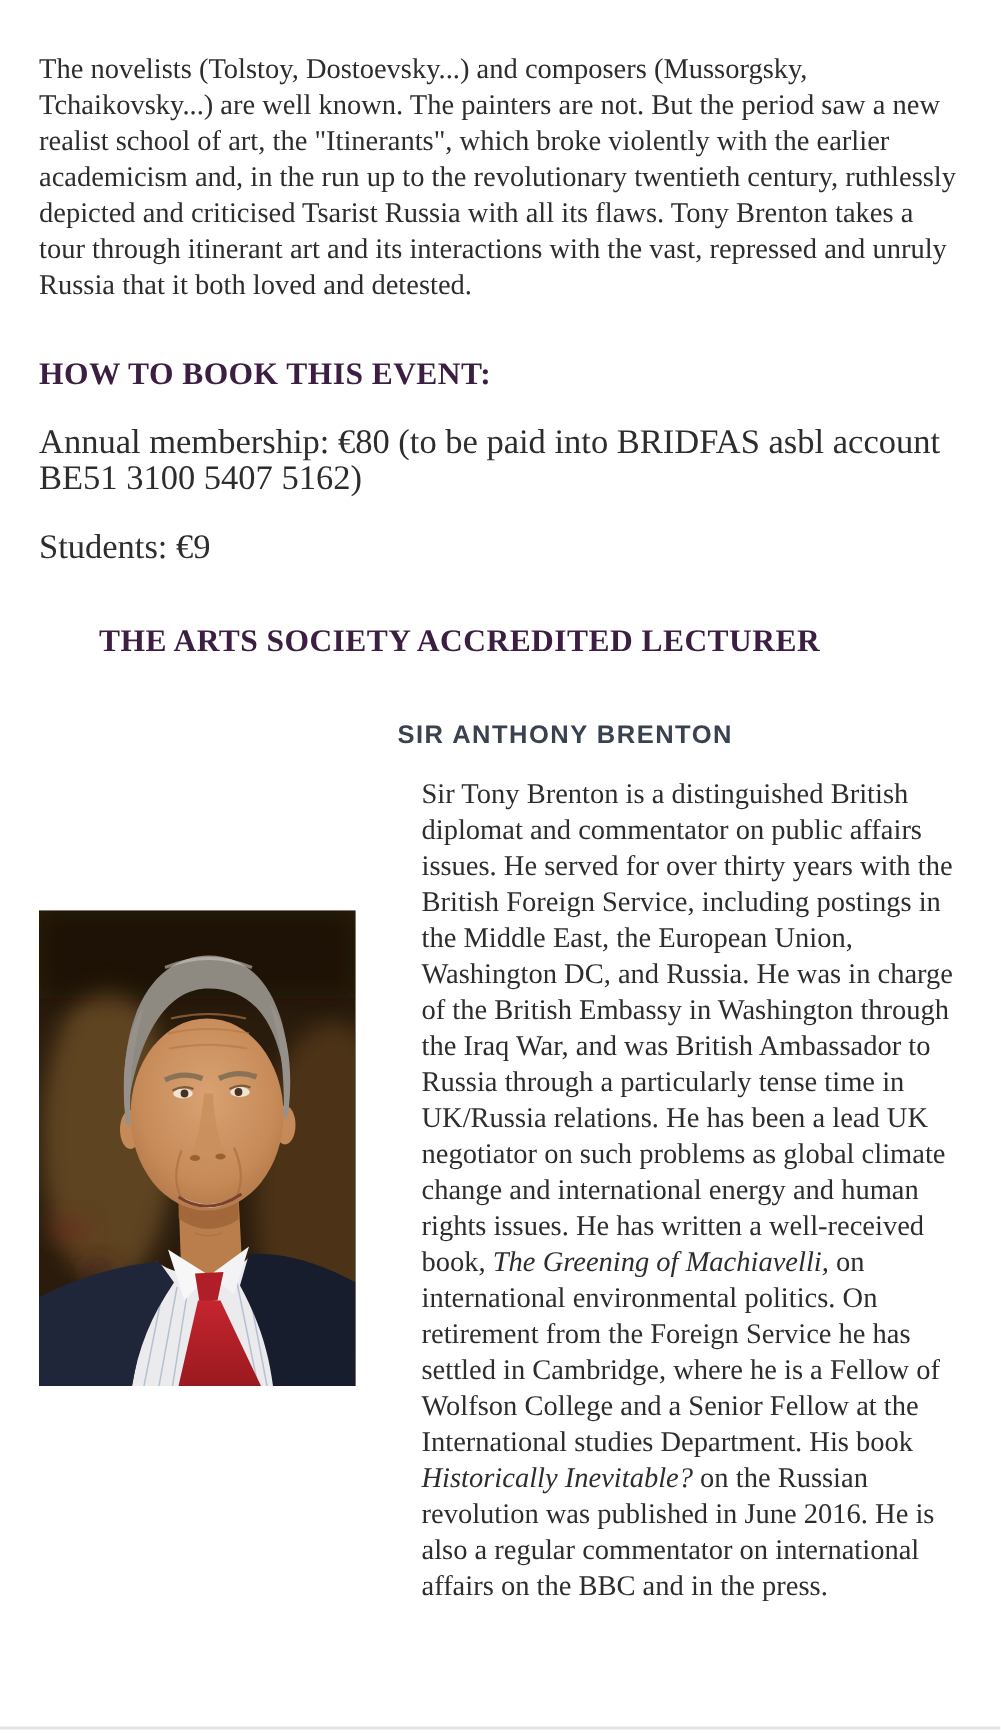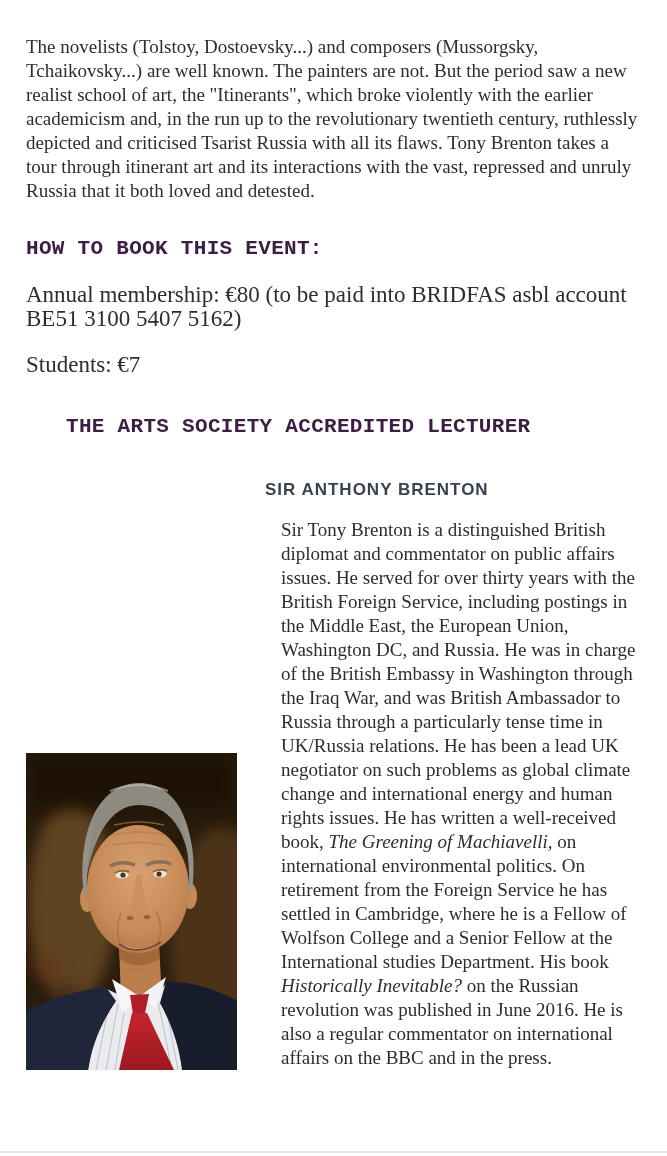--- a/index.html
+++ b/index.html
@@ -12,39 +12,39 @@
   }
   .page { padding: 30px 26px 0 26px; }
 
   .intro {
     margin: 5px 0 0 0;
     font-size: 19px;
     line-height: 24px;
   }
 
   h2.section-heading {
-    font-family: Liberation Mono, monospace;
+    font-family: Liberation Serif, serif;
     font-weight: bold;
     font-size: 21px;
     line-height: 24px;
     letter-spacing: 0.3px;
     color: #3b1e42;
     margin: 34px 0 0 0;
   }
   h2.lecturer-heading { margin-top: 38px; margin-left: 40px; }
 
   p.booking-line {
     margin: 22px 0 0 0;
     font-size: 23px;
     line-height: 24px;
   }
 
   .lecturer-row {
     display: flex;
-    align-items: flex-end;
+    align-items: center;
     margin-top: 21px;
   }
   .photo-frame {
     flex: 0 0 211px;
     width: 211px; height: 317px;
     overflow: hidden;
     background: #2a1c0d;
   }
   .photo-frame svg { display: block; }
 
@@ -77,21 +77,21 @@
 </style>
 </head>
 <body>
 
 <div class="page">
 
   <p class="intro">The novelists (Tolstoy, Dostoevsky...) and composers (Mussorgsky, Tchaikovsky...) are well known.  The painters are not.  But the period saw a new realist school of art, the "Itinerants", which broke violently with the earlier academicism and, in the run up to the revolutionary twentieth century, ruthlessly depicted and criticised Tsarist Russia with all its flaws. Tony Brenton takes a tour through itinerant art and its interactions with the vast, repressed and unruly Russia that it both loved and detested.</p>
 
   <h2 class="section-heading">HOW TO BOOK THIS EVENT:</h2>
   <p class="booking-line">Annual membership: €80 (to be paid into BRIDFAS asbl account BE51 3100 5407 5162)</p>
-  <p class="booking-line">Students: €7</p>
+  <p class="booking-line">Students: €9</p>
 
   <h2 class="section-heading lecturer-heading">THE ARTS SOCIETY ACCREDITED LECTURER</h2>
 
   <div class="lecturer-row">
 
     <div class="photo-frame">
       <svg viewBox="0 0 211 317" width="211" height="317" aria-hidden="true">
         <defs>
           <radialGradient id="skin" cx="50%" cy="40%" r="65%">
             <stop offset="0%" stop-color="#d9a272"></stop>

